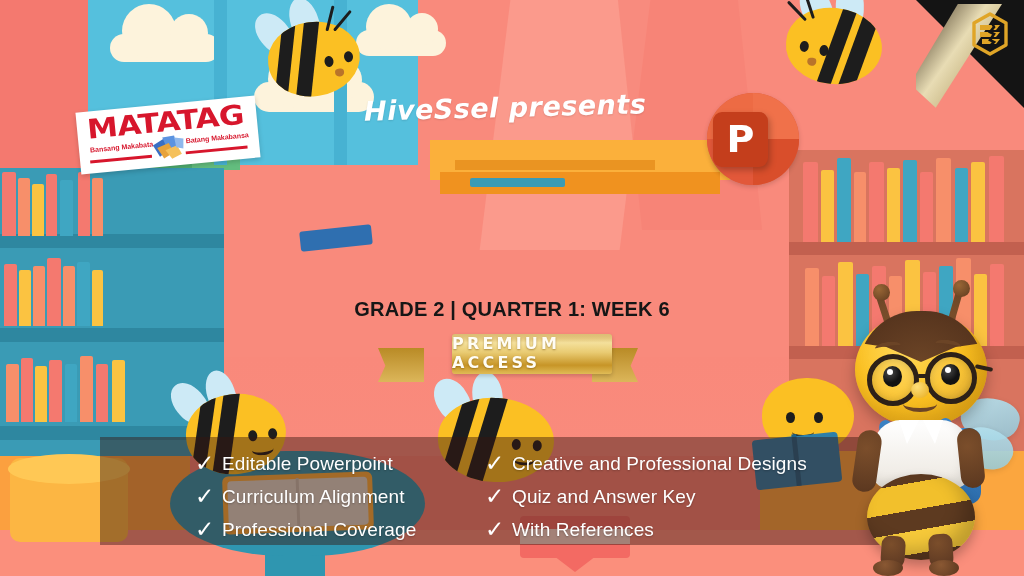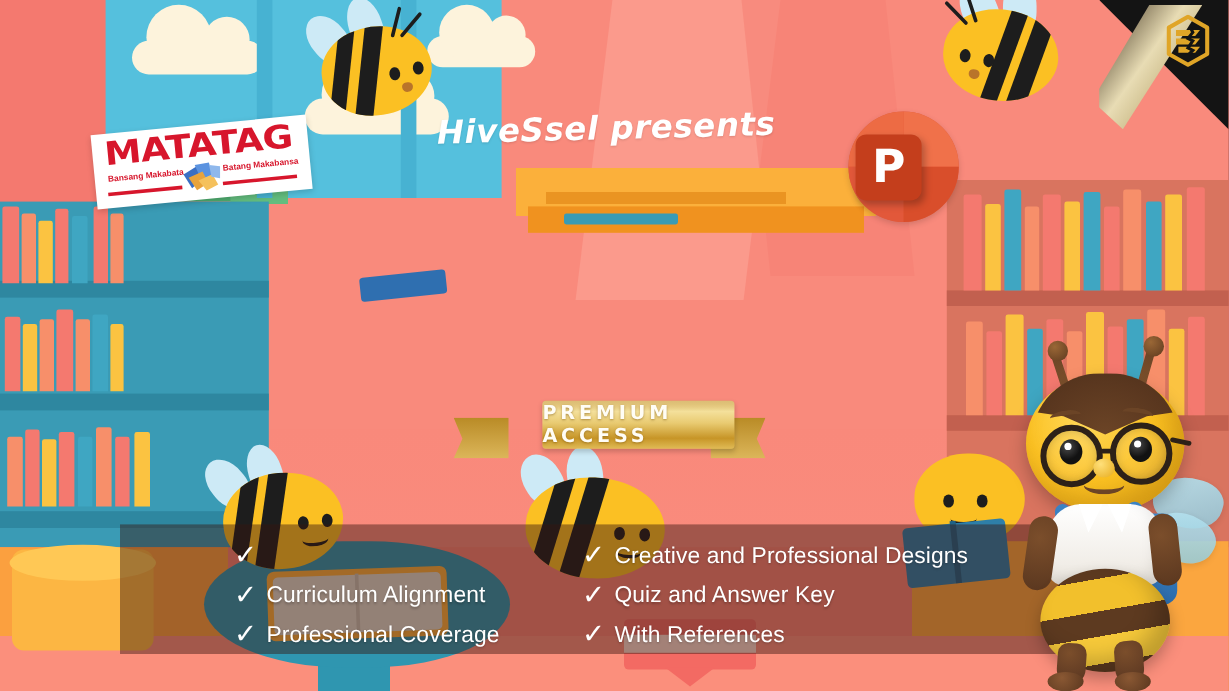--- a/index.html
+++ b/index.html
@@ -654,34 +654,36 @@
       <div class="ppt-q2"></div>
         <div class="ppt-q1"></div>
       <div class="ppt-q4"></div>
         <div class="ppt-q3"></div>
     </div>
     <div class="ppt-square">
       <div class="ppt-letter">P</div>
     </div>
   </div>
 
+  <div class="subtitle">GRADE 2 | QUARTER 1: WEEK 6</div>
 
   <div class="ribbon">
     <div class="rb-tail l"></div>
     <div class="rb-tail r"></div>
     <div class="rb-main">
       <div class="rb-text">PREMIUM ACCESS</div>
     </div>
   </div>
 
   <div class="band">
     <div class="features">
       <div class="fcol left">
         <div class="frow">
           <span class="check">✓</span>
+          <span class="flabel">Editable Powerpoint</span>
         </div>
         <div class="frow">
           <span class="check">✓</span>
           <span class="flabel">Curriculum Alignment</span>
         </div>
         <div class="frow">
           <span class="check">✓</span>
           <span class="flabel">Professional Coverage</span>
         </div>
       </div>

